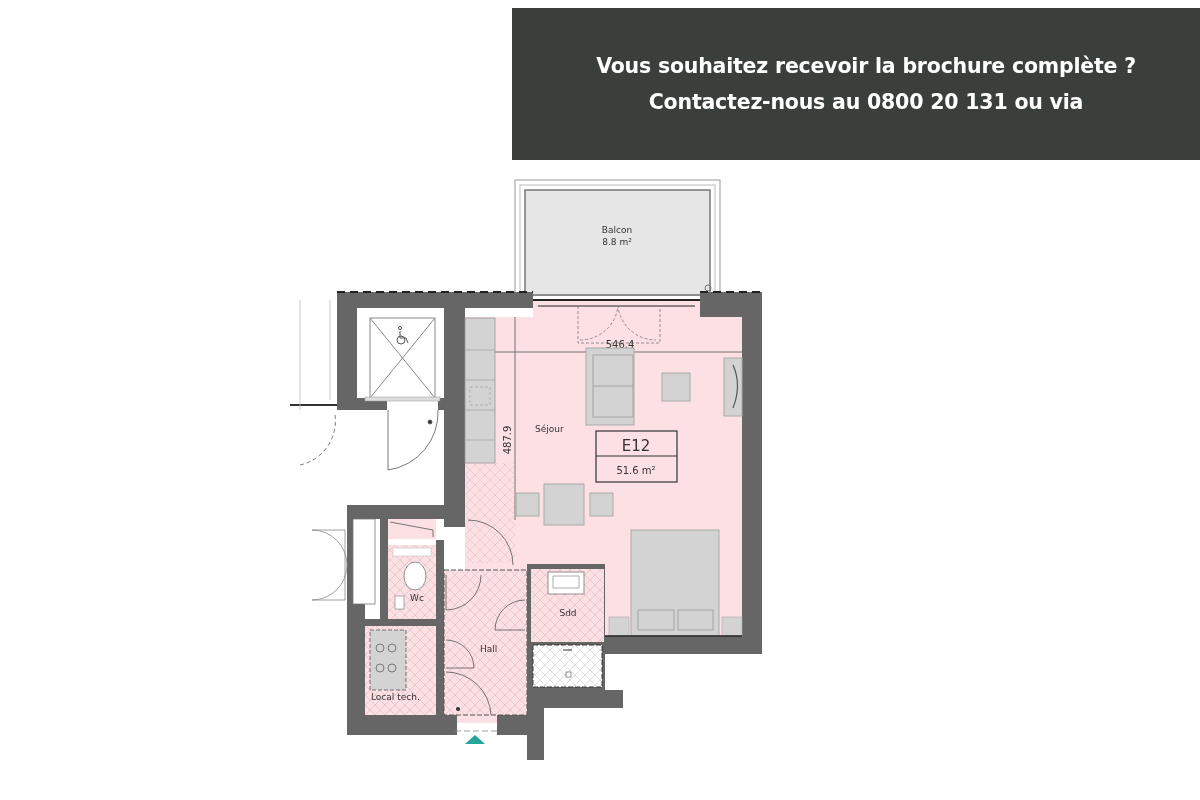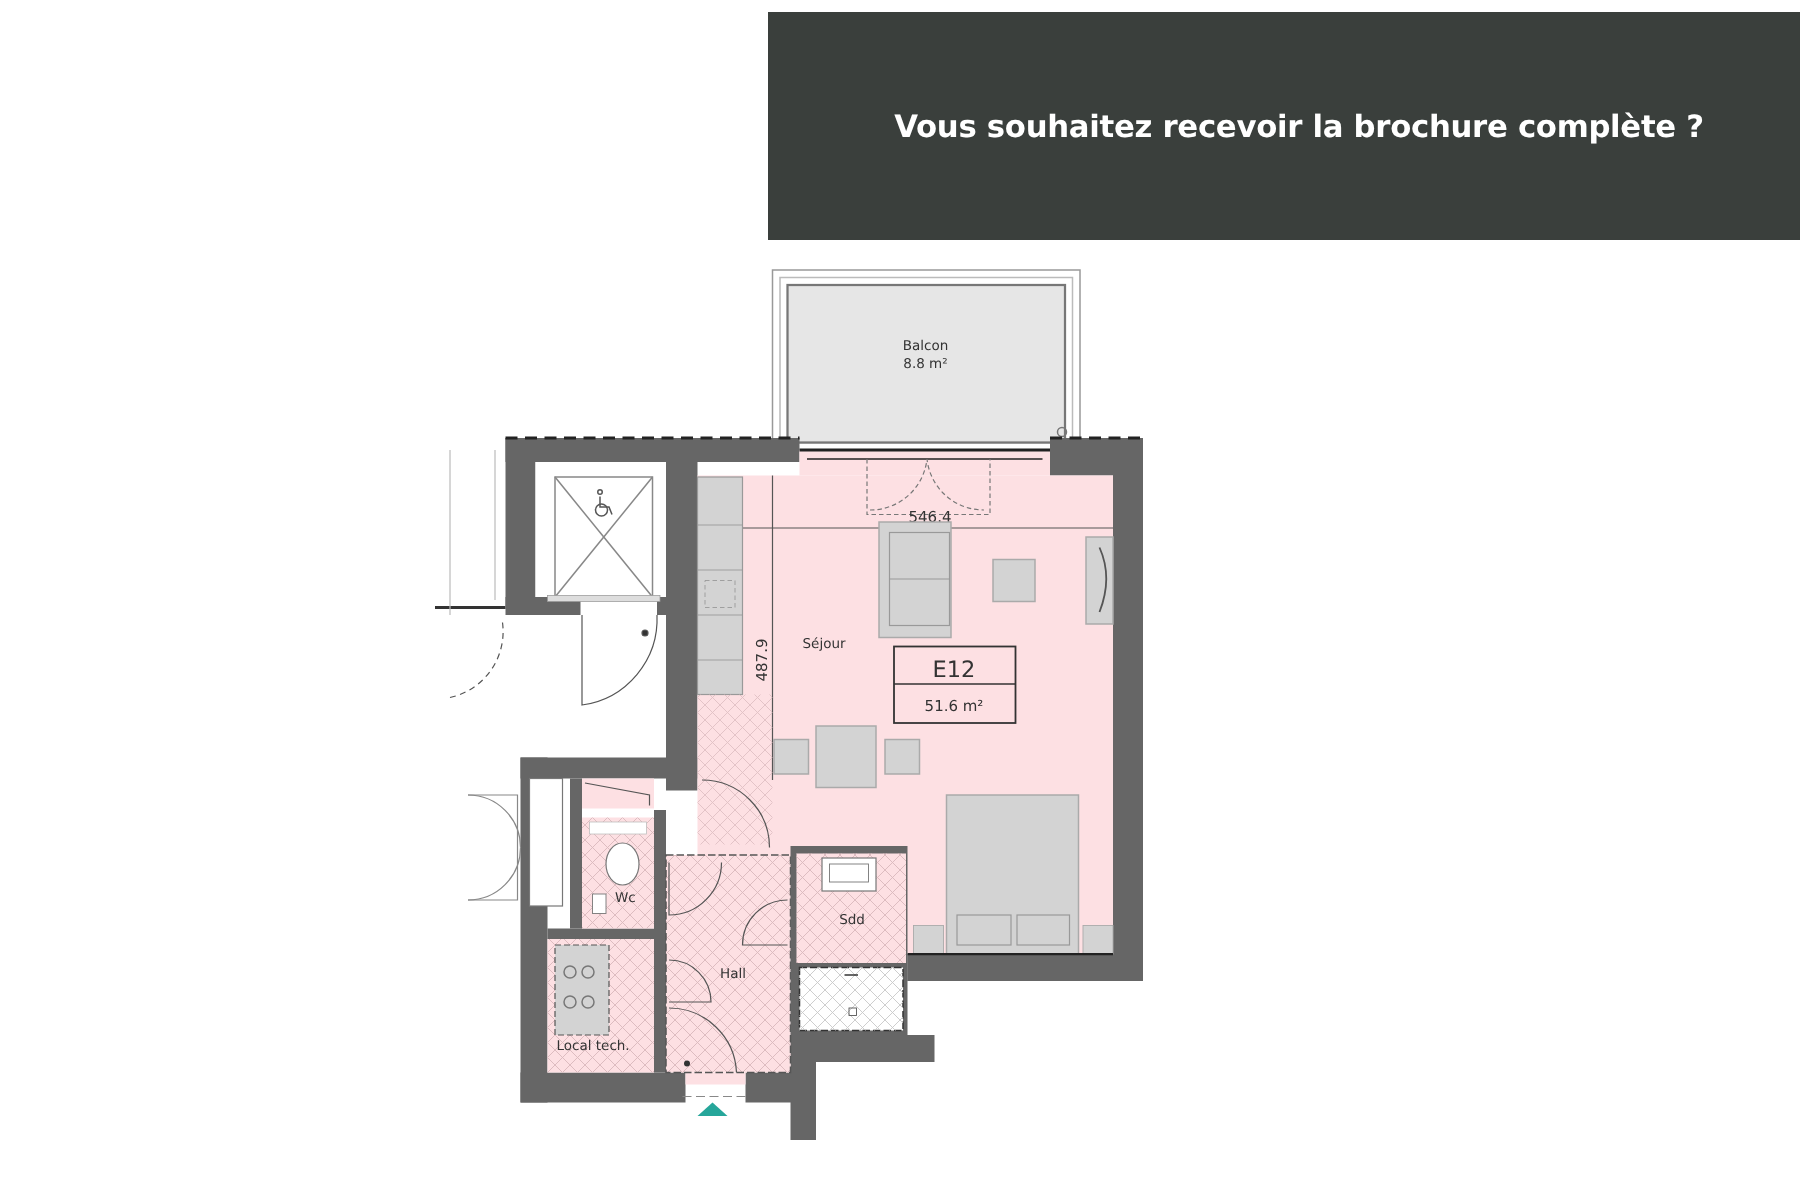--- a/index.html
+++ b/index.html
@@ -13,20 +13,21 @@
   }
   .banner div { white-space: nowrap; }
   svg { position: absolute; left: 0; top: 0; }
   .lbl { font-family: "DejaVu Sans", sans-serif; fill: #333; }
 </style>
 </head>
 <body>
 
 <div class="banner">
   <div>Vous souhaitez recevoir la brochure complète ?</div>
+  <div>Contactez-nous au 0800 20 131 ou via</div>
 </div>
 
 <svg width="1200" height="800" viewBox="0 0 1200 800">
   <defs>
     <pattern id="tile" width="10" height="10" patternUnits="userSpaceOnUse">
       <path d="M0 0 L10 10 M10 0 L0 10" stroke="#d9b8bc" stroke-width="0.6"></path>
     </pattern>
     <pattern id="tilew" width="10" height="10" patternUnits="userSpaceOnUse">
       <path d="M0 0 L10 10 M10 0 L0 10" stroke="#c8c8c8" stroke-width="0.6"></path>
     </pattern>

